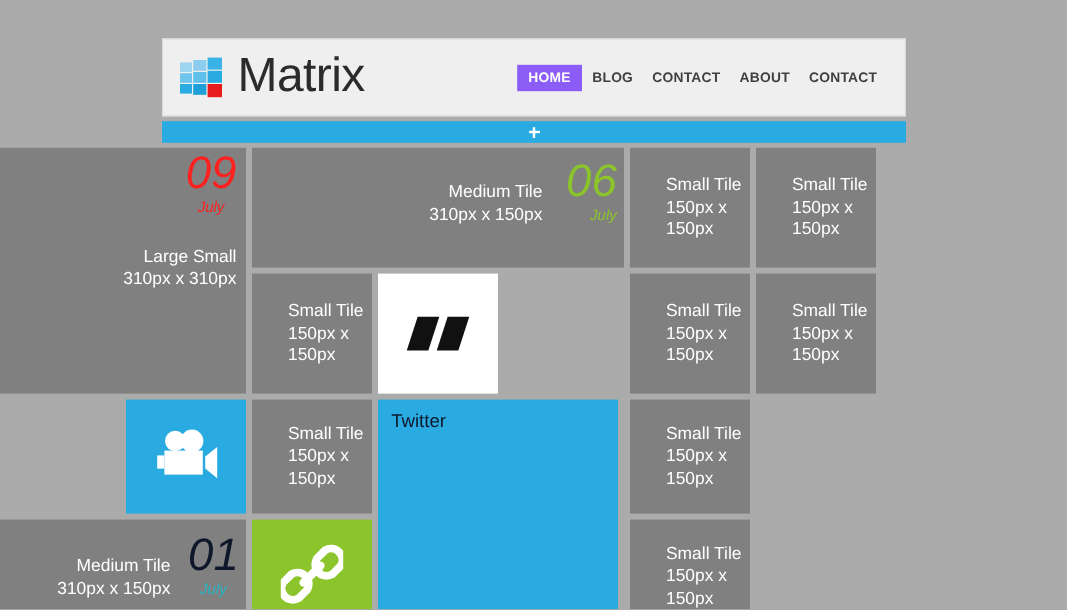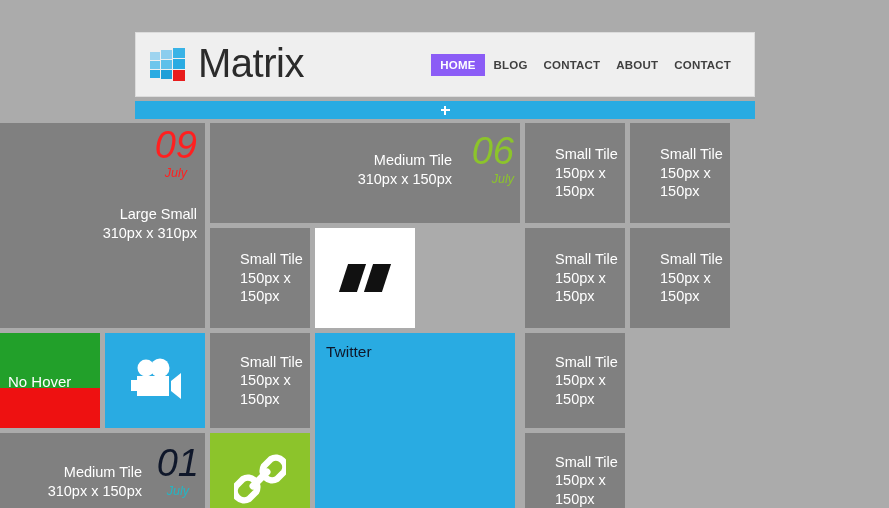--- a/index.html
+++ b/index.html
@@ -289,24 +289,20 @@
           <span class="tile-sub">150px x 150px</span>
         </div>
       </div>
       <div class="tile small" style="left:735px; top:105px; width:100px; height:100px;">
         <div class="tile-text">
           <span class="tile-title">Small Tile</span>
           <span class="tile-sub">150px x 150px</span>
         </div>
       </div>
 
-      <div class="tile nohover" style="left:105px; top:210px; width:100px; height:95px;">
-        <div class="nohover-bottom"></div>
-        <span class="nohover-label">No Hover</span>
-      </div>
 
       <div class="tile video" style="left:210px; top:210px; width:100px; height:95px;">
         <span class="icon-center">
           <svg width="56" height="44" viewBox="0 0 56 44" xmlns="http://www.w3.org/2000/svg">
             <circle cx="19" cy="11" r="8.5" fill="#ffffff"></circle>
             <circle cx="33" cy="11" r="9.5" fill="#ffffff"></circle>
             <rect x="10" y="19" width="32" height="20" fill="#ffffff"></rect>
             <rect x="4" y="23" width="6" height="11" fill="#ffffff"></rect>
             <path d="M44 24 L54 16 L54 42 L44 34 Z" fill="#ffffff"></path>
           </svg>

